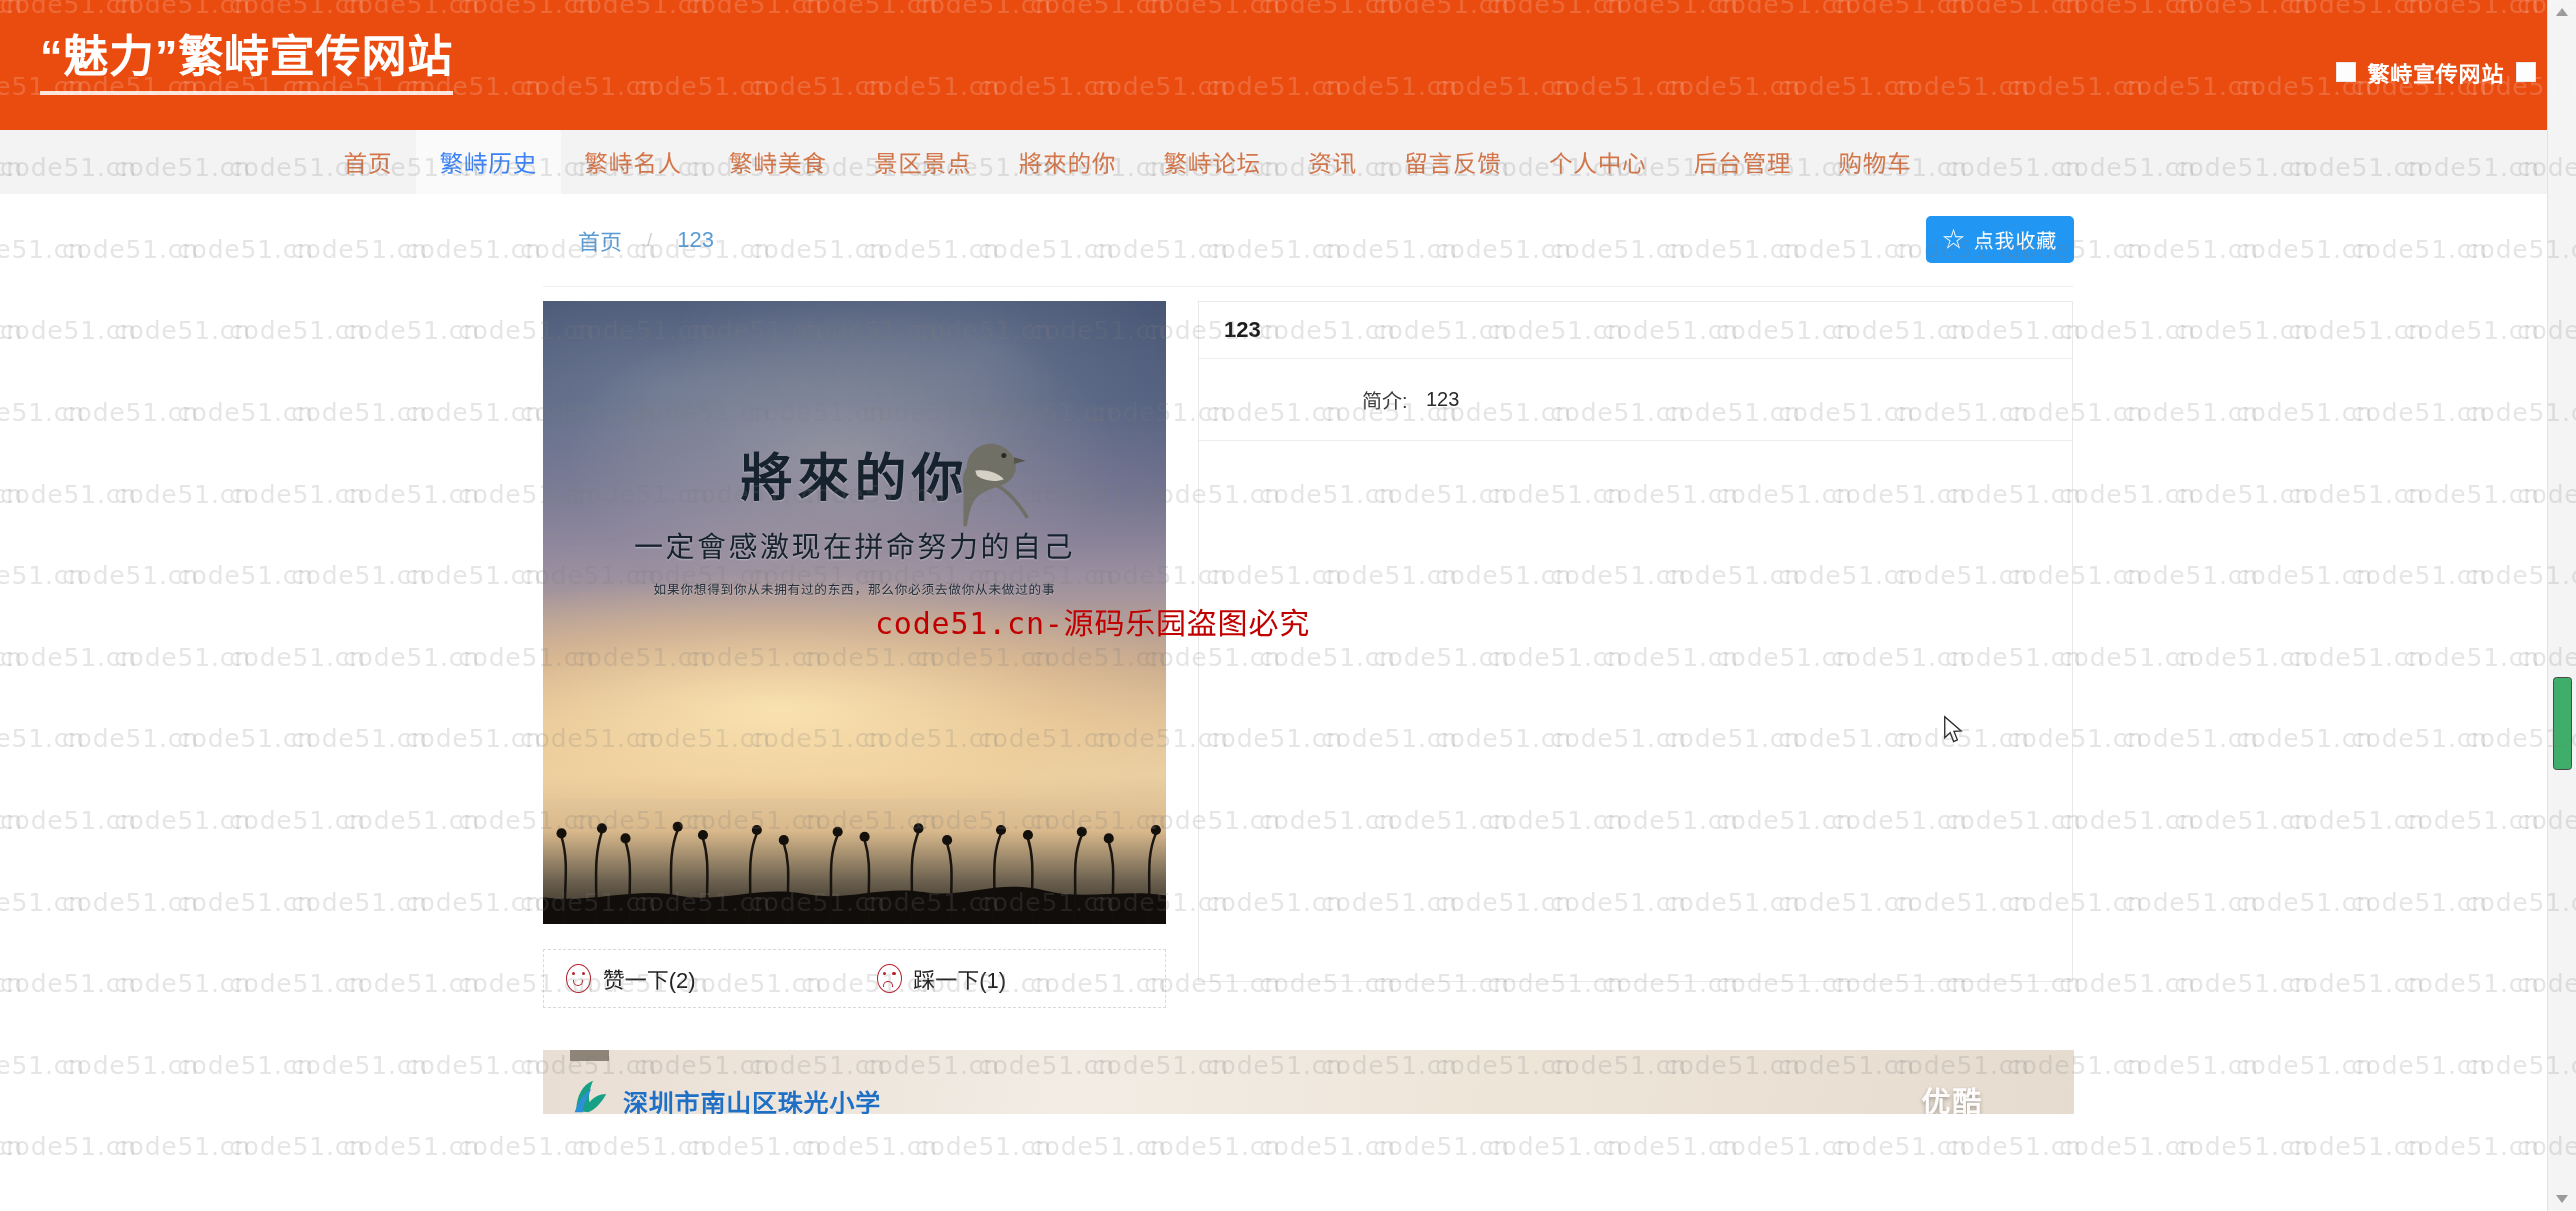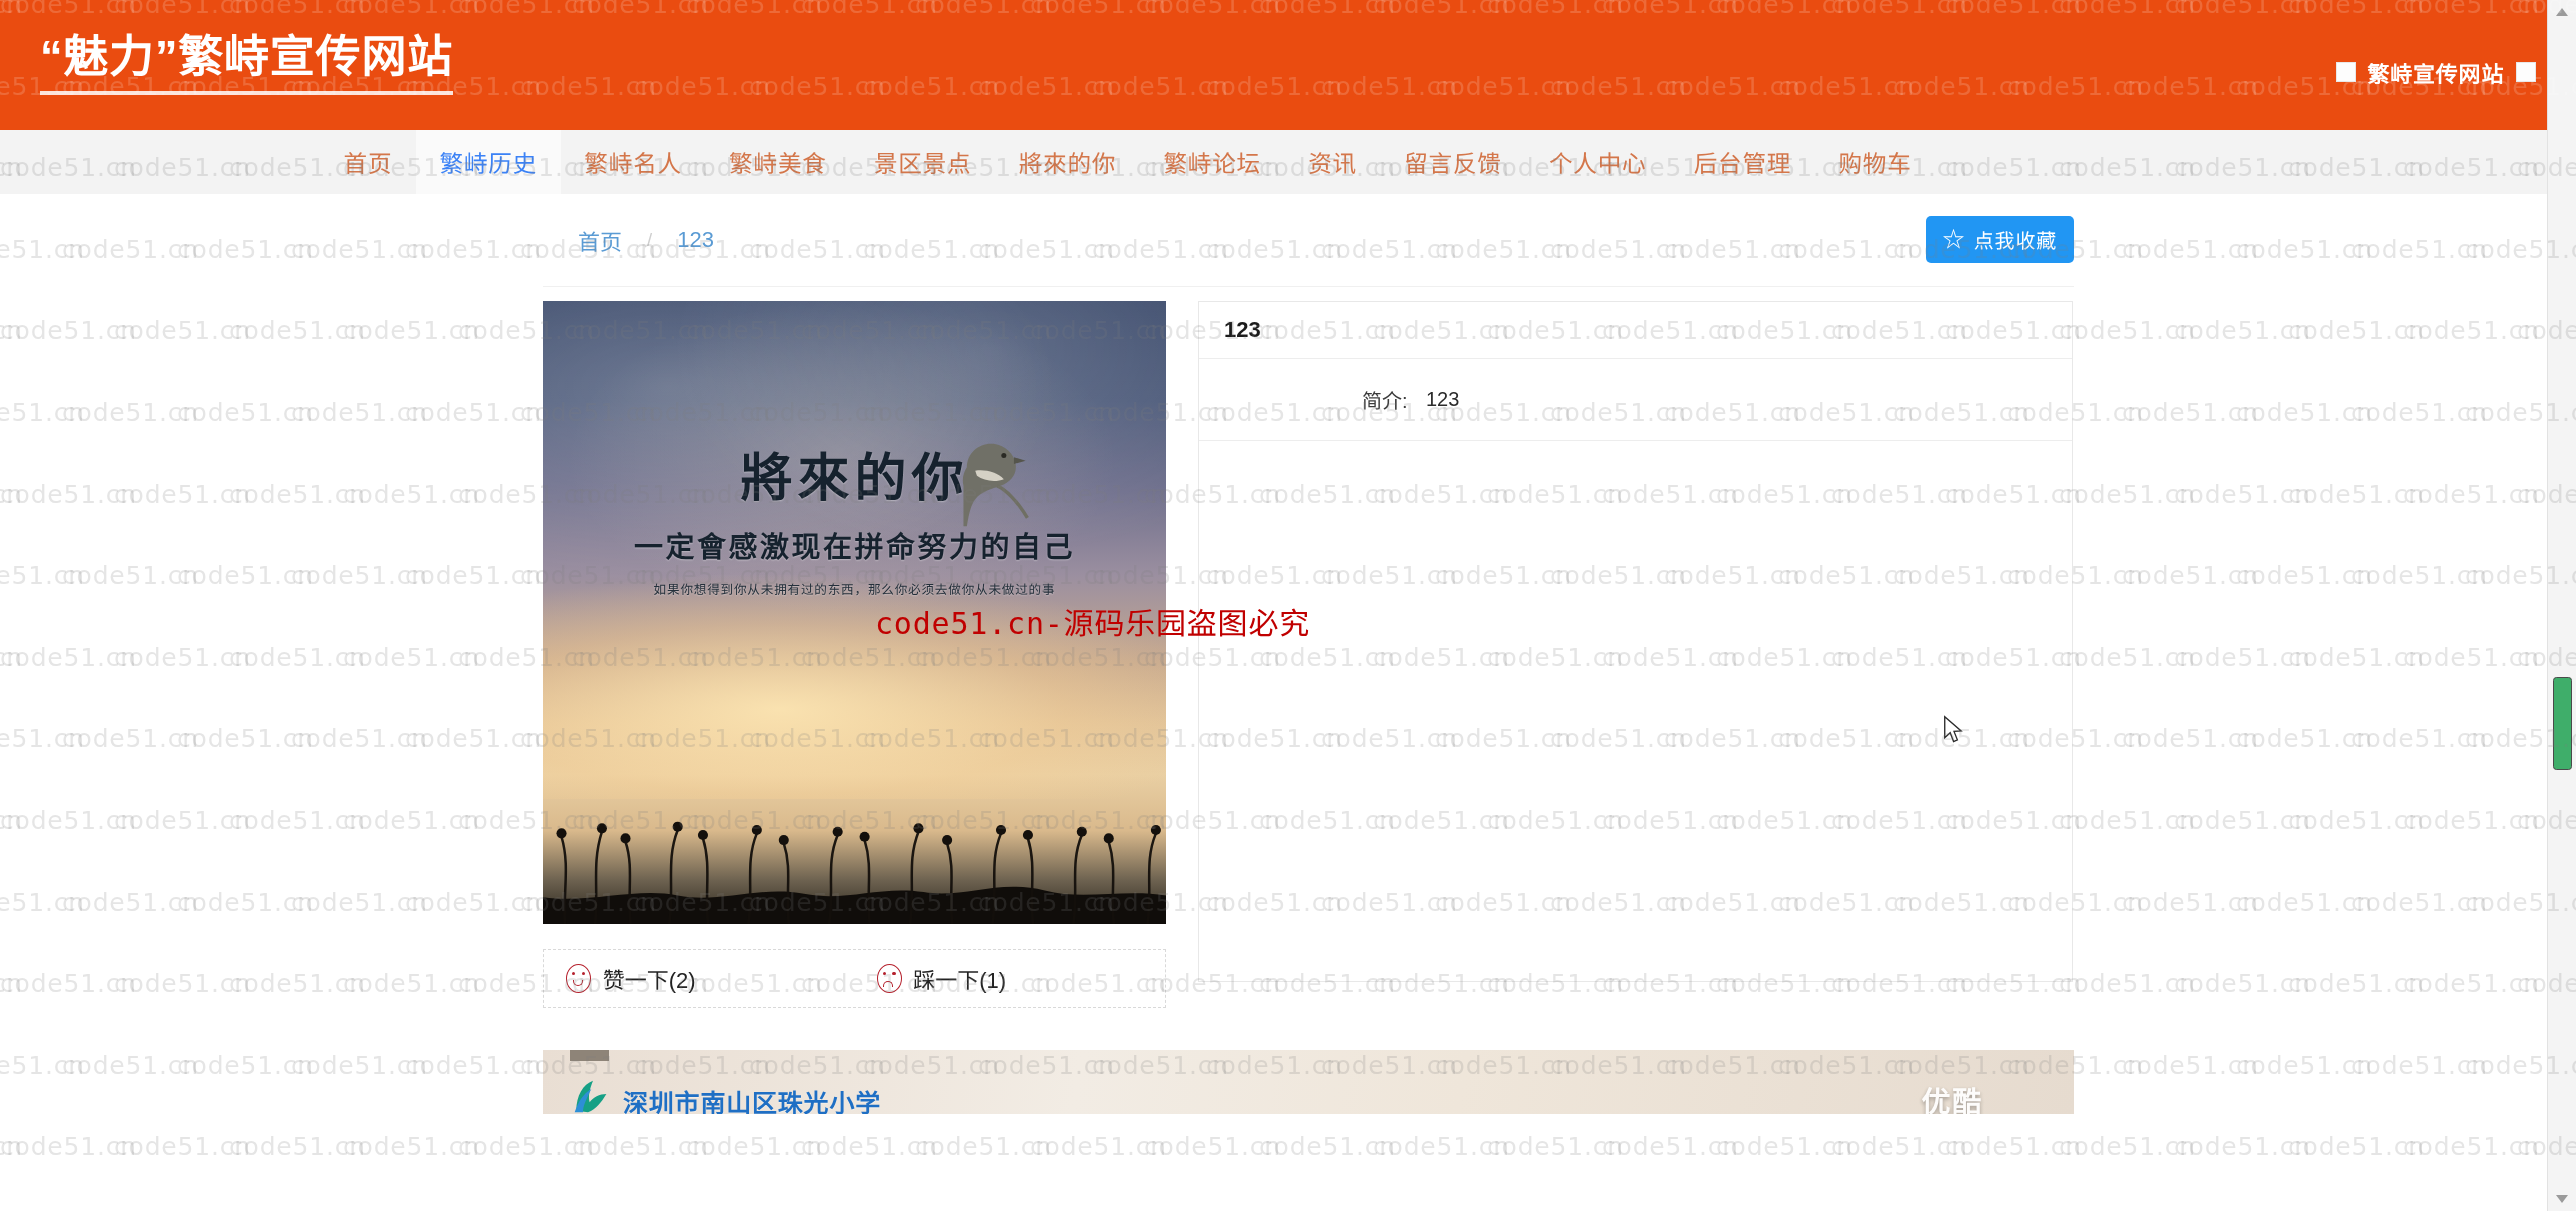--- a/index.html
+++ b/index.html
@@ -204,21 +204,21 @@
     top: 148px;
     text-align: center;
     color: #16222e;
     font-family: "Liberation Serif", "DejaVu Serif", serif;
     text-shadow: 0 0.8px 1.7px rgba(255,255,255,0.35);
   }
   .poster-line1 {
     font-size: 52px; font-weight: 700; letter-spacing: 5px; line-height: 1.15;
   }
   .poster-line2 {
-    font-size: 29px; font-weight: 700; letter-spacing: 2.5px; margin-top: 15px;
+    font-size: 29px; font-weight: 400; letter-spacing: 2.5px; margin-top: 15px;
   }
   .poster-line3 {
     font-size: 12.6px; font-weight: 400; letter-spacing: 0.8px; margin-top: 13.5px;
     color: #24303b;
   }
   .poster-bird {
     position: absolute;
     left: 395px; top: 126px;
     width: 93px; height: 111px;
   }

